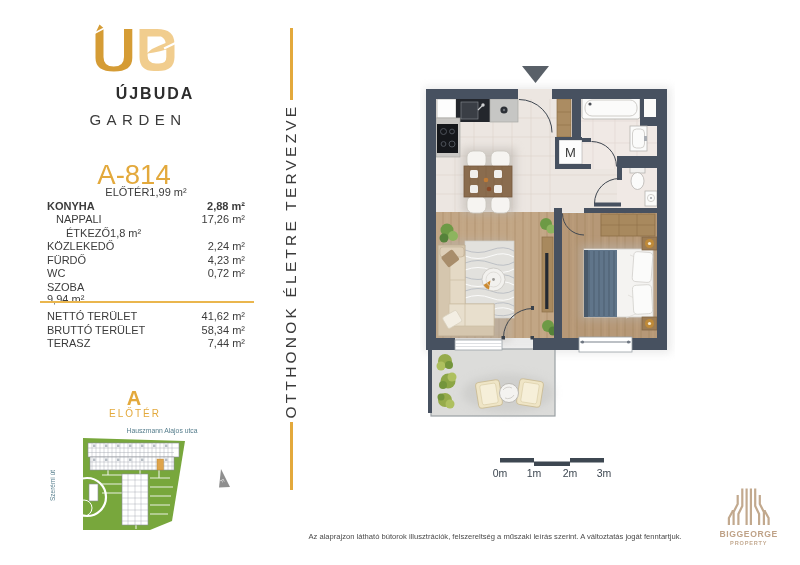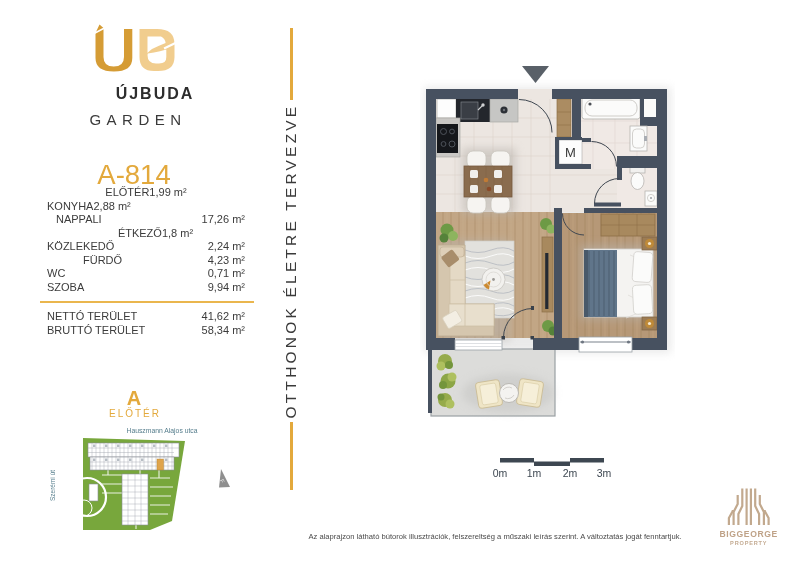--- a/index.html
+++ b/index.html
@@ -27,60 +27,64 @@
 
 <div class="abs" style="left:0;top:111px;width:276px;text-align:center;font-size:15px;color:#3a3a3a;letter-spacing:5.5px;">GARDEN</div>
 
 <div class="abs" style="left:0;top:159px;width:268px;text-align:center;font-size:27.5px;color:#e3a93c;">A-814</div>
 
 <div class="abs" style="left:47px;top:186px;width:198px;font-size:11px;color:#3b3b3b;">
   <div style="display:flex;justify-content:center;height:13.5px;">
       <span>ELŐTÉR</span>
       <span>1,99 m²</span>
     </div>
-  <div style="display:flex;height:13.5px;">
+  <div style="display:flex;justify-content:space-between;height:13.5px;font-weight:bold;">
       <span>KONYHA</span>
       <span>2,88 m²</span>
     </div>
   <div style="display:flex;justify-content:space-between;height:13.5px;margin-left:9px;">
       <span>NAPPALI</span>
       <span>17,26 m²</span>
     </div>
-  <div style="display:flex;justify-content:center;height:13.5px;padding-left:19px;">
+  <div style="display:flex;justify-content:flex-start;height:13.5px;padding-left:19px;">
       <span>ÉTKEZŐ</span>
       <span>1,8 m²</span>
     </div>
   <div style="display:flex;justify-content:space-between;height:13.5px;">
       <span>KÖZLEKEDŐ</span>
       <span>2,24 m²</span>
     </div>
-  <div style="display:flex;justify-content:space-between;height:13.5px;margin-left:36px;">
+  <div style="display:flex;justify-content:space-between;height:13.5px;">
       <span>FÜRDŐ</span>
       <span>4,23 m²</span>
     </div>
   <div style="display:flex;justify-content:space-between;height:13.5px;">
       <span>WC</span>
-      <span>0,71 m²</span>
-    </div>
-  <div style="display:flex;justify-content:space-between;height:13.5px;">
+      <span>0,72 m²</span>
+    </div>
+  <div style="display:flex;justify-content:space-between;height:13.5px;flex-direction:column;">
       <span>SZOBA</span>
       <span>9,94 m²</span>
     </div>
 </div>
 
 <div class="abs" style="left:40px;top:301px;width:214px;height:2px;background:#eab64e;"></div>
 
 <div class="abs" style="left:47px;top:310px;width:198px;font-size:11px;color:#3b3b3b;">
   <div style="display:flex;justify-content:space-between;height:13.5px;gap:12px;">
       <span>NETTÓ TERÜLET</span>
       <span>41,62 m²</span>
     </div>
   <div style="display:flex;justify-content:space-between;height:13.5px;gap:48px;">
       <span>BRUTTÓ TERÜLET</span>
       <span>58,34 m²</span>
+    </div>
+  <div style="display:flex;justify-content:space-between;height:13.5px;">
+      <span>TERASZ</span>
+      <span>7,44 m²</span>
     </div>
 </div>
 
 <div class="abs" style="left:0;top:387px;width:268px;text-align:center;font-size:20px;font-weight:bold;color:#e3a93c;">A</div>
 
 <div class="abs" style="left:0;top:408px;width:270px;text-align:center;font-size:10px;color:#e3a93c;letter-spacing:2px;">ELŐTÉR</div>
 
 <div class="abs" style="left:0;top:427px;width:324px;text-align:center;font-size:6.8px;color:#557d8c;">Hauszmann Alajos utca</div>
 
 <div class="abs" style="left:24px;top:482px;width:56px;text-align:center;font-size:6.5px;color:#557d8c;transform:rotate(-90deg);transform-origin:center;">Szerémi út</div>

